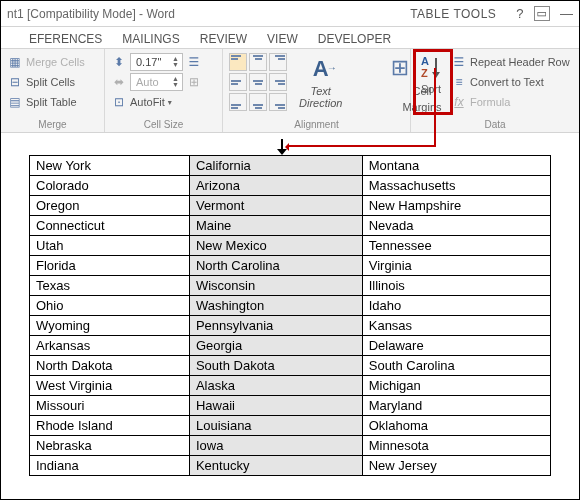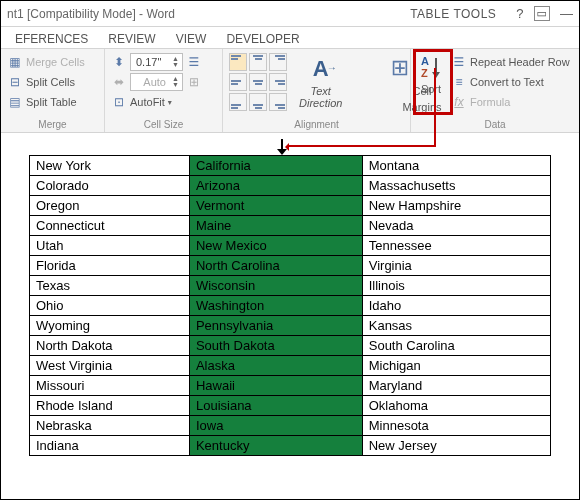--- a/index.html
+++ b/index.html
@@ -30,21 +30,21 @@
     letter-spacing: .5px;
     padding: 0 14px;
   }
   .titlebar .win-icons { display: flex; gap: 10px; align-items: center; margin-left: 6px;}
   .titlebar .win-icons span { font-size: 13px; color: #555; }
 
   .tabs {
     height: 22px;
     display: flex;
     align-items: stretch;
-    padding: 0 4px;
+    padding: 0 18px;
     border-bottom: 1px solid #d4d4d4;
   }
   .tab {
     padding: 3px 10px 0 10px;
     font-size: 12px;
     color: #555;
     display: flex;
     align-items: center;
   }
   .tab.tools {
@@ -100,21 +100,21 @@
     background:#fff;
     height: 18px;
     display:flex; align-items:center;
     padding: 0 3px;
     gap:4px;
   }
   .spin input {
     border:none; outline:none; width:34px; font-size:11px; color:#444; background:transparent;
   }
   .spin .spins { display:flex; flex-direction:column; line-height:6px; font-size:7px; color:#666;}
-  .spin.disabled input { color:#aaa;text-align:right;}
+  .spin.disabled input { color:#aaa;}
   .big-btn {
     display:flex; flex-direction:column; align-items:center; justify-content:flex-start;
     padding: 2px 4px; gap:2px;
     font-size:11px; color:#555;
     height: 60px;
   }
   .big-btn .bicon { font-size:22px; color:#5b7aa8; height:28px; display:flex; align-items:center; justify-content:center;}
   .align-grid {
     display:grid; grid-template-columns: repeat(3,18px); grid-template-rows: repeat(3,18px); gap:2px;
   }
@@ -181,41 +181,42 @@
     width: 100%;
     font-size: 13px;
     color:#000;
   }
   table.data td {
     border: 1px solid #000;
     padding: 1px 6px;
     height: 19px;
     line-height: 17px;
   }
-  table.data td.col2 { background:#15803d;}
+  table.data td.col2 { background:#e5e5e5;}
   .grey { color:#b0b0b0; }
 
   svg { display:block;}
 </style>
 </head>
 <body>
 
 <div class="titlebar">
   <span class="title-text">nt1 [Compatibility Mode] - Word</span>
   <div class="spacer"></div>
   <span class="tools-label">TABLE TOOLS</span>
   <div class="win-icons">
     <span>?</span>
     <span style="font-size:11px; border:1px solid #888; padding:0 2px;">▭</span>
     <span>—</span>
   </div>
 </div>
 
 <div class="tabs">
   <div class="tab">EFERENCES</div>
+  <div class="tab">MAILINGS</div>
   <div class="tab">REVIEW</div>
   <div class="tab">VIEW</div>
   <div class="tab">DEVELOPER</div>
   <div class="spacer"></div>
 </div>
 
 <div class="ribbon">
 
   <div class="group" style="width:104px;">
     <div class="group-body">
@@ -427,20 +428,25 @@
           <td>Ohio</td>
           <td class="col2">Washington</td>
           <td>Idaho</td>
         </tr>
         <tr>
           <td>Wyoming</td>
           <td class="col2">Pennsylvania</td>
           <td>Kansas</td>
         </tr>
         <tr>
+          <td>Arkansas</td>
+          <td class="col2">Georgia</td>
+          <td>Delaware</td>
+        </tr>
+        <tr>
           <td>North Dakota</td>
           <td class="col2">South Dakota</td>
           <td>South Carolina</td>
         </tr>
         <tr>
           <td>West Virginia</td>
           <td class="col2">Alaska</td>
           <td>Michigan</td>
         </tr>
         <tr>

